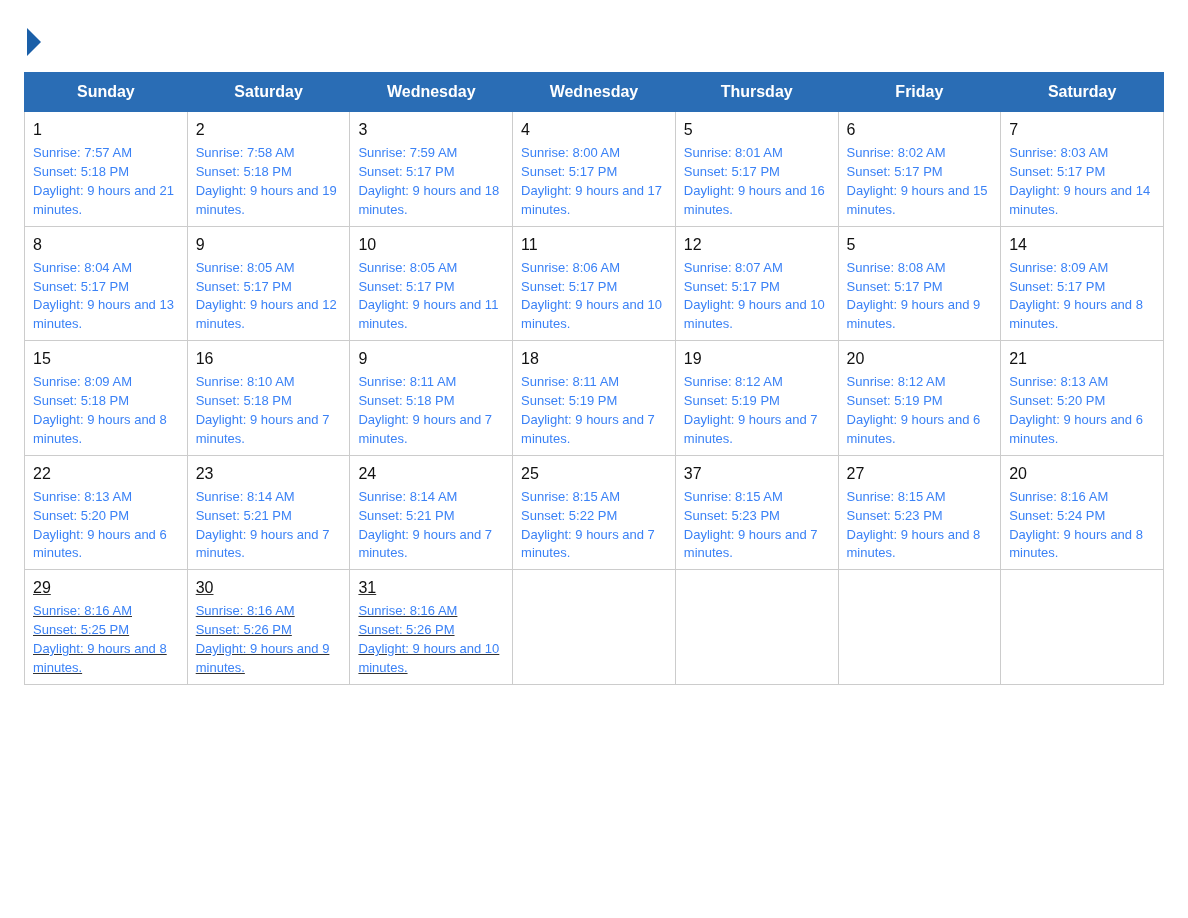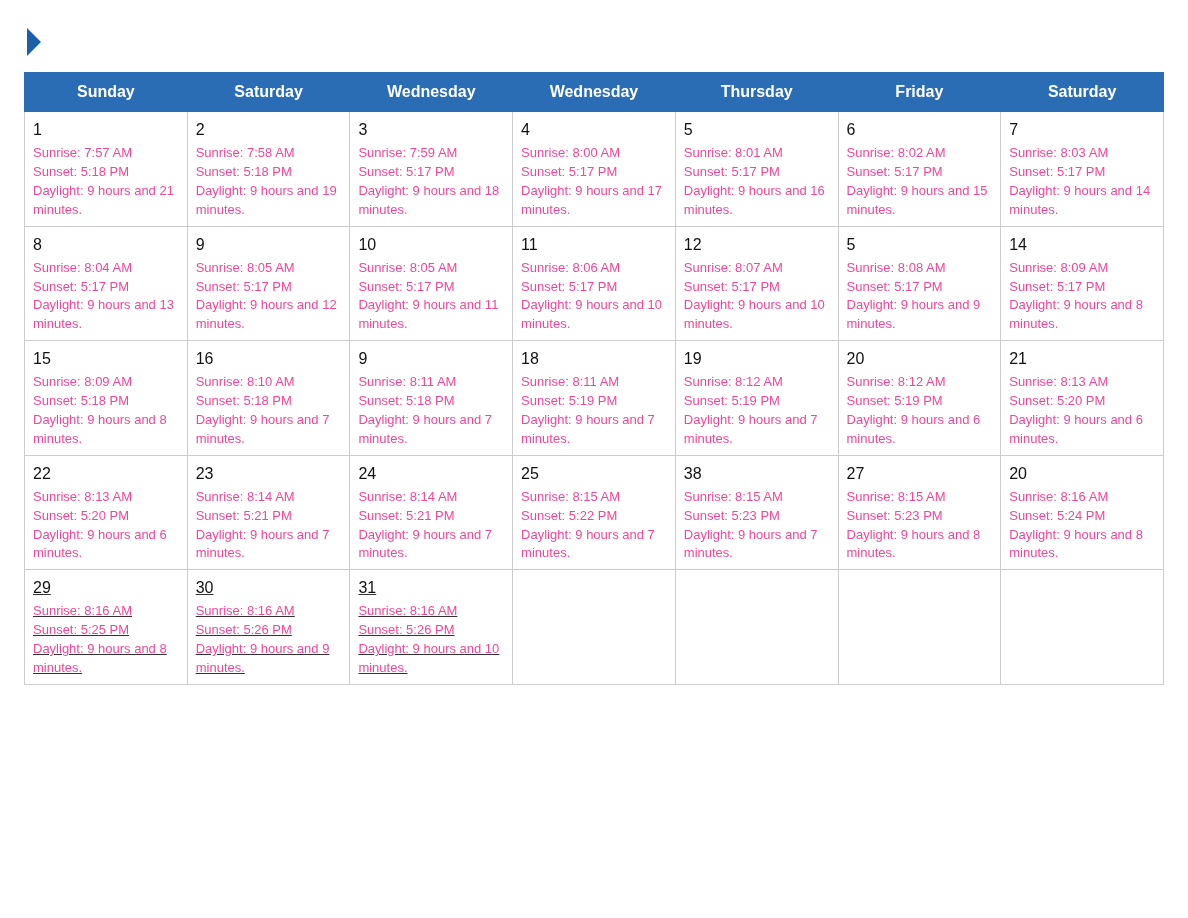--- a/index.html
+++ b/index.html
@@ -89,21 +89,21 @@
     }
     .day-number {
       font-size: 16px;
       font-weight: normal;
       color: #111;
       display: block;
       margin-bottom: 3px;
     }
     .day-info {
       font-size: 13px;
-      color: #ec4899;
+      color: #3b82f6;
     }
     tr:last-child td {
       min-height: 90px;
       text-decoration: underline;
     }
   </style>
 </head>
 <body>
 
 <div class="header">
@@ -234,21 +234,21 @@
         </td>
         <td>
           <span class="day-number">24</span>
           <span class="day-info">Sunrise: 8:14 AM<br>Sunset: 5:21 PM<br>Daylight: 9 hours and 7 minutes.</span>
         </td>
         <td>
           <span class="day-number">25</span>
           <span class="day-info">Sunrise: 8:15 AM<br>Sunset: 5:22 PM<br>Daylight: 9 hours and 7 minutes.</span>
         </td>
         <td>
-          <span class="day-number">38</span>
+          <span class="day-number">37</span>
           <span class="day-info">Sunrise: 8:15 AM<br>Sunset: 5:23 PM<br>Daylight: 9 hours and 7 minutes.</span>
         </td>
         <td>
           <span class="day-number">27</span>
           <span class="day-info">Sunrise: 8:15 AM<br>Sunset: 5:23 PM<br>Daylight: 9 hours and 8 minutes.</span>
         </td>
         <td>
           <span class="day-number">20</span>
           <span class="day-info">Sunrise: 8:16 AM<br>Sunset: 5:24 PM<br>Daylight: 9 hours and 8 minutes.</span>
         </td>

